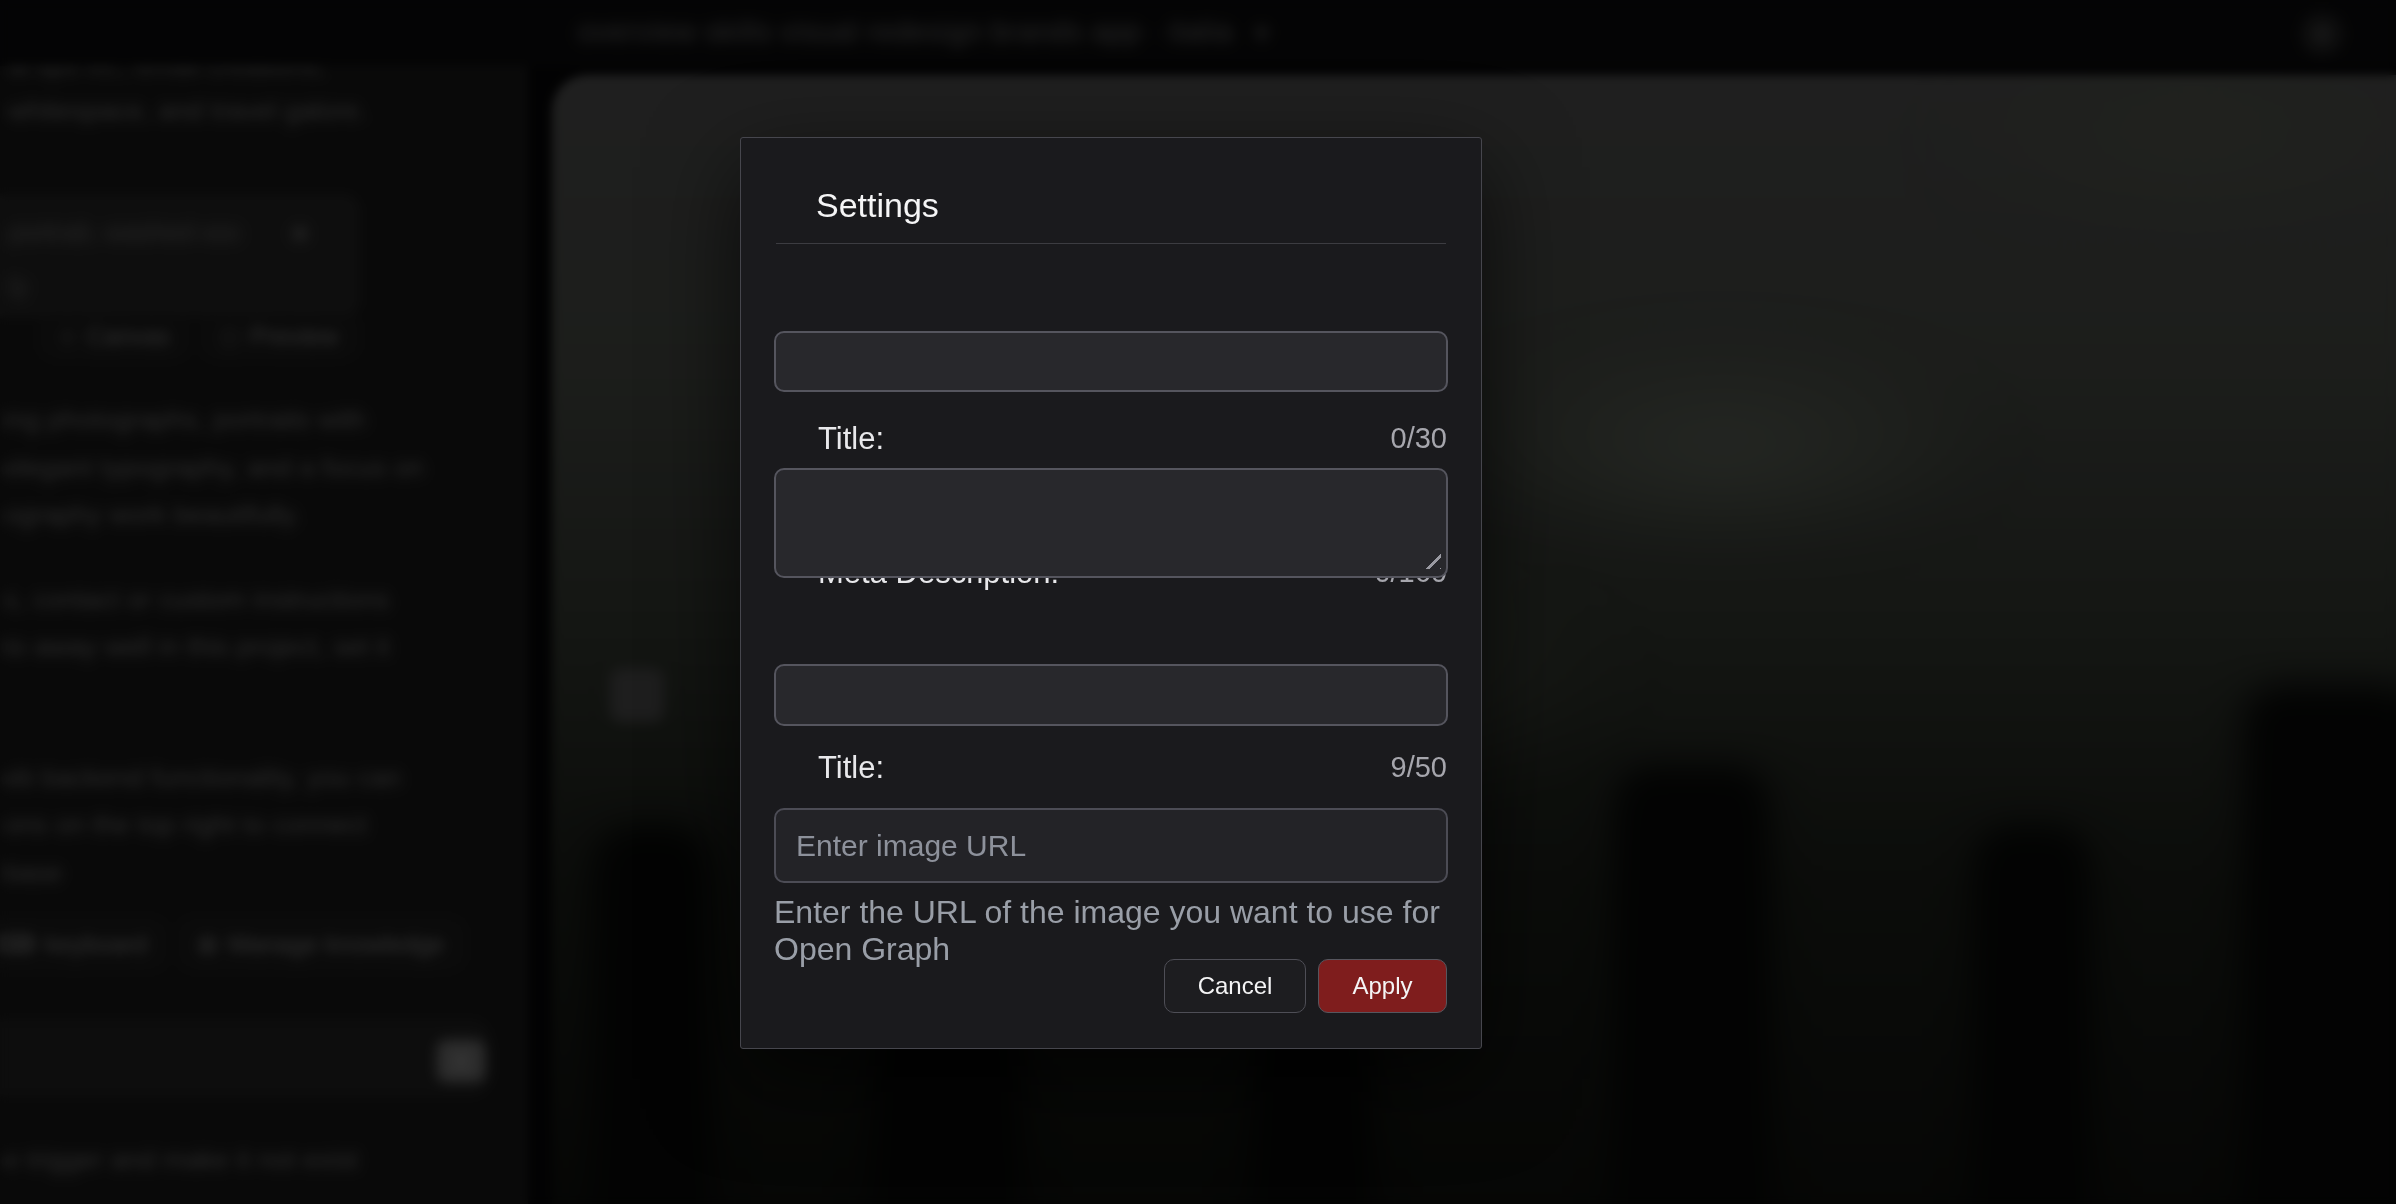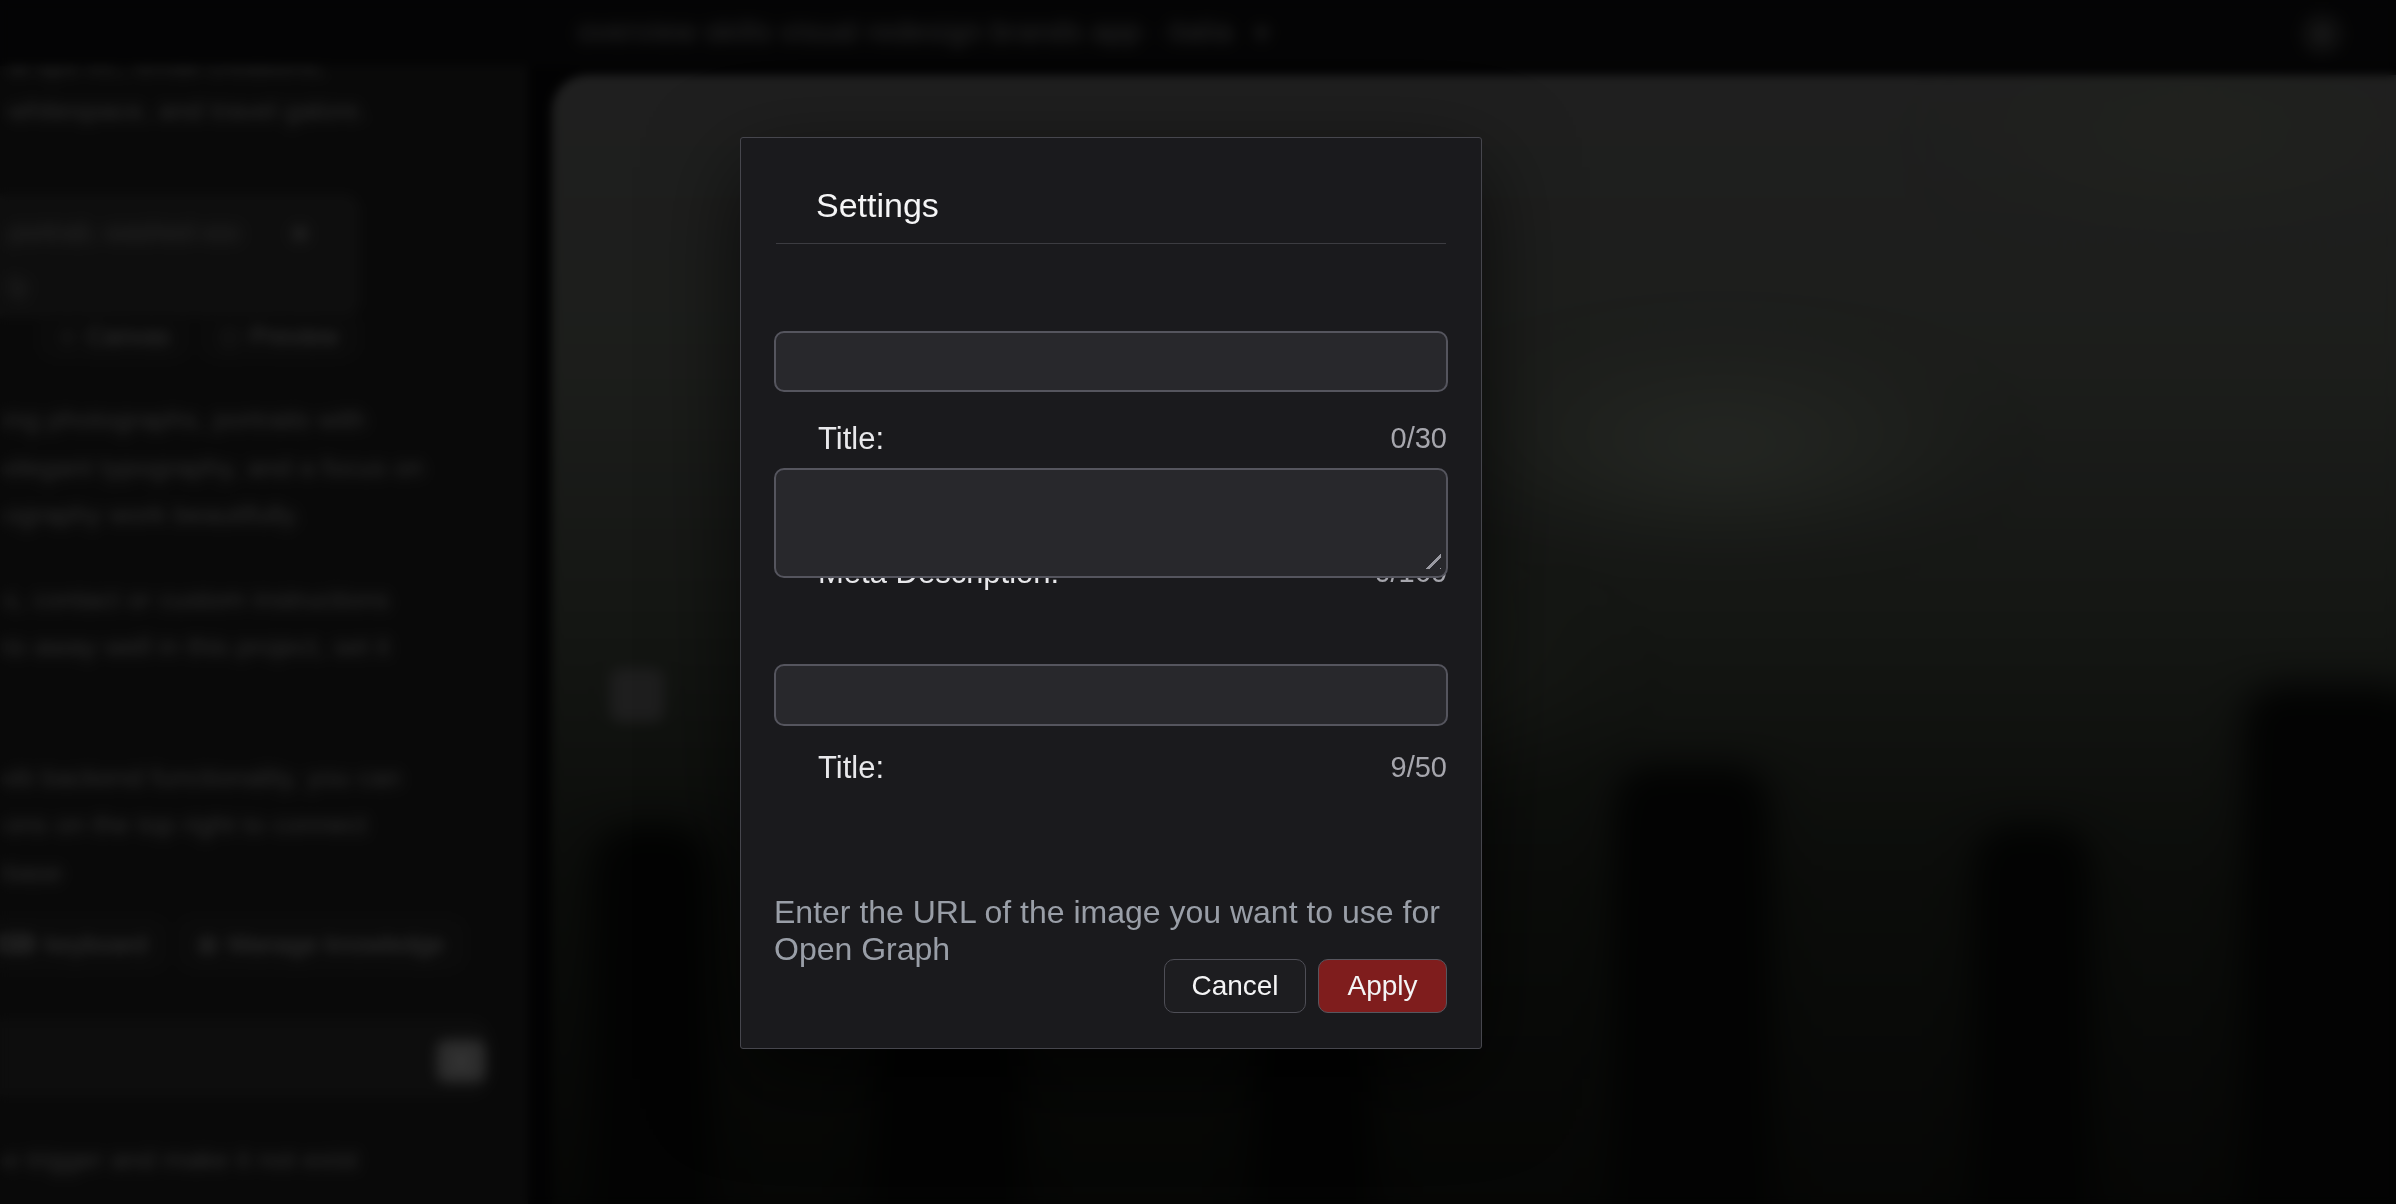--- a/index.html
+++ b/index.html
@@ -110,21 +110,21 @@
     font-family:"Liberation Sans","DejaVu Sans",sans-serif;
   }
   .resize-handle{
     position:absolute;left:683px;top:414px;width:17px;height:17px;pointer-events:none;
     background:repeating-linear-gradient(135deg,transparent 0 3px,#9a9aa2 3px 6px,transparent 6px 10px);
     clip-path:polygon(100% 0,100% 100%,0 100%);
   }
   .helper{position:absolute;left:33px;top:756px;font-size:32px;color:#999ea7;}
   .btn{
     position:absolute;top:821px;height:54px;box-sizing:border-box;border-radius:10px;
-    font-size:28px;color:#f4f4f5;display:flex;align-items:center;justify-content:center;
+    font-size:24px;color:#f4f4f5;display:flex;align-items:center;justify-content:center;
     cursor:pointer;font-family:"Liberation Sans","DejaVu Sans",sans-serif;
   }
   .btn-cancel{left:423px;width:142px;background:#1d1d20;border:1px solid #4e4e56;}
   .btn-apply{left:577px;width:129px;background:#7f1d1d;border:1px solid #56565e;}
 </style>
 </head>
 <body>
 
 <div class="bg-app">
   <div class="sidebar">
@@ -209,20 +209,21 @@
 
   <div class="f-label m-label">Meta Description:</div>
   <div class="f-counter m-counter">0/160</div>
   <textarea class="f-textarea" style=""></textarea>
   <div class="resize-handle"></div>
 
   <div class="f-label a-label">Title:</div>
   <div class="f-counter a-counter">9/50</div>
   <input class="f-input author-input" type="text" value="" style="">
 
+  <input class="f-input url-input" type="text" placeholder="Enter image URL" style="">
   <div class="helper">Enter the URL of the image you want to use for Open Graph</div>
 
   <div class="btn btn-cancel">
     <span>Cancel</span>
   </div>
   <div class="btn btn-apply">
     <span>Apply</span>
   </div>
 </div>
 

